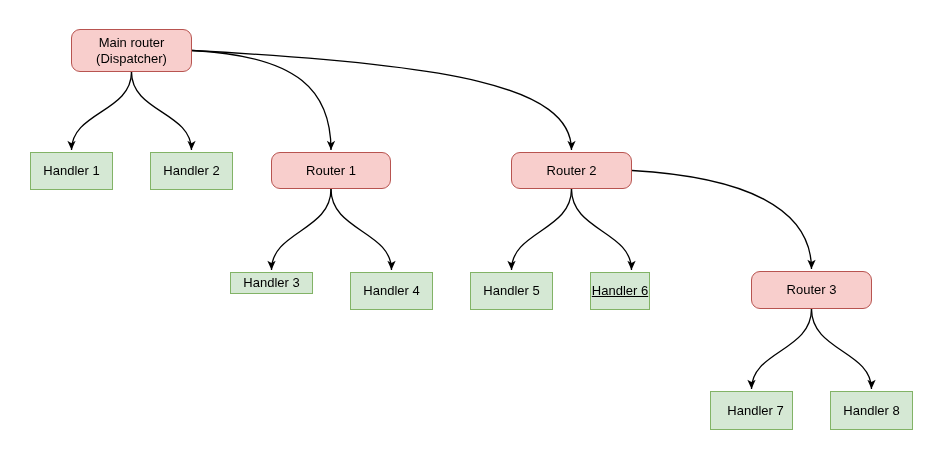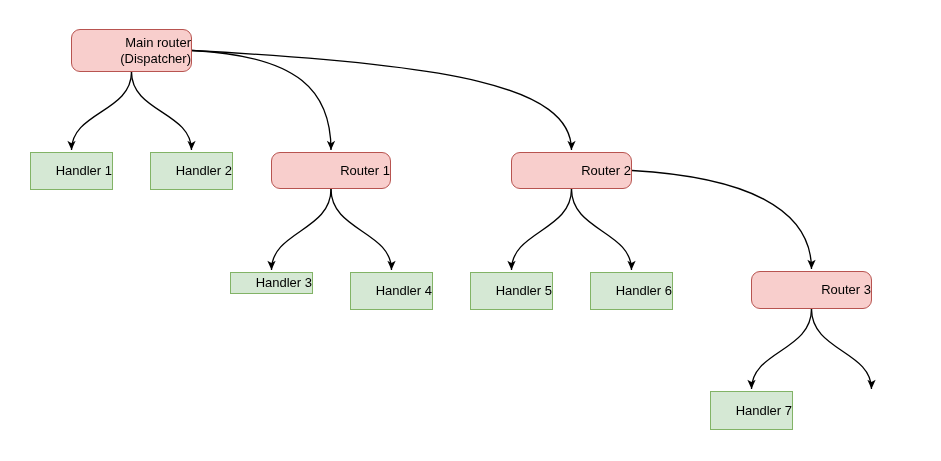--- a/index.html
+++ b/index.html
@@ -30,21 +30,21 @@
   }
   .arrowhead {
     fill: var(--edge, #000000);
     stroke: none;
   }
   .node {
     position: absolute;
     box-sizing: border-box;
     display: flex;
     flex-direction: column;
-    align-items: flex-end;
+    align-items: center;
     justify-content: center;
     text-align: center;
     font-size: 13px;
     color: #000000;
     line-height: 16px;
     white-space: nowrap;
   }
   .node.router {
     background: var(--router_fill, #f8cecc);
     border: 1px solid var(--router_stroke, #b85450);
@@ -56,21 +56,21 @@
   }
   
   #n-main     { left: 71px;  top: 29px;  width: 121px; height: 43px; }
   #n-handler1 { left: 30px;  top: 152px; width: 83px;  height: 38px; }
   #n-handler2 { left: 150px; top: 152px; width: 83px;  height: 38px; }
   #n-router1  { left: 271px; top: 152px; width: 120px; height: 37px; }
   #n-router2  { left: 511px; top: 152px; width: 121px; height: 37px; }
   #n-handler3 { left: 230px; top: 272px; width: 83px;  height: 22px; }
   #n-handler4 { left: 350px; top: 272px; width: 83px;  height: 38px; }
   #n-handler5 { left: 470px; top: 272px; width: 83px;  height: 38px; }
-  #n-handler6 { left: 590px; top: 272px; width: 83px;  height: 38px; }
+  #n-handler6 { left: 590px; top: 272px; width: 60px;  height: 38px; text-decoration: underline; }
   #n-router3  { left: 751px; top: 271px; width: 121px; height: 38px; }
   #n-handler7 { left: 710px; top: 391px; width: 83px;  height: 39px; padding-left: 8px; }
   #n-handler8 { left: 830px; top: 391px; width: 83px;  height: 39px; }
 </style>
 </head>
 <body>
 
 <div class="canvas">
 
   <svg class="edge-layer" viewBox="0 0 941 461" xmlns="http://www.w3.org/2000/svg">
@@ -124,14 +124,17 @@
     <div>Handler 6</div>
   </div>
 
   <div class="node router" id="n-router3">
     <div>Router 3</div>
   </div>
 
   <div class="node handler" id="n-handler7">
     <div>Handler 7</div>
   </div>
+  <div class="node handler" id="n-handler8">
+    <div>Handler 8</div>
+  </div>
 
 </div>
 
 </body></html>

